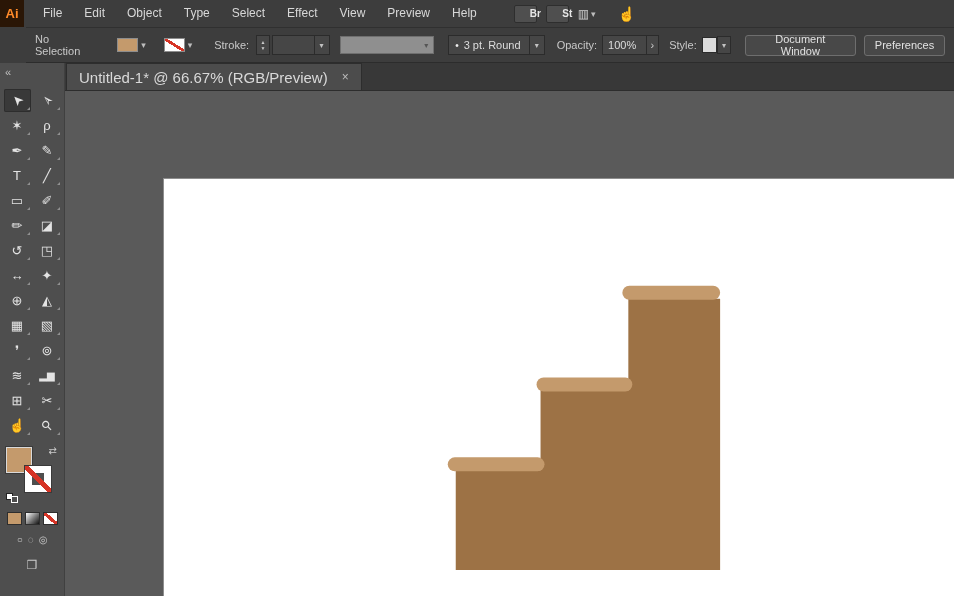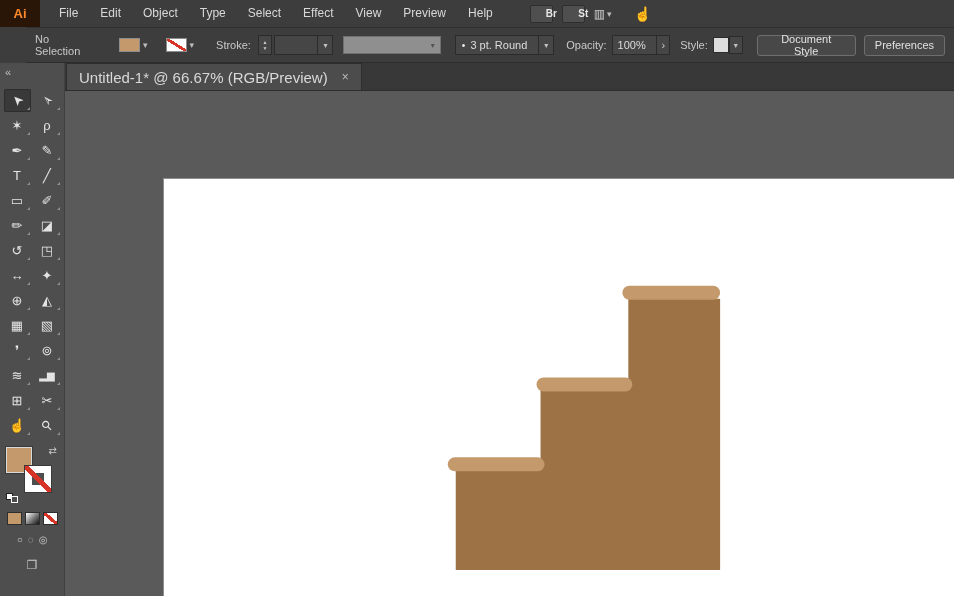--- a/index.html
+++ b/index.html
@@ -3,21 +3,21 @@
 <meta charset="utf-8">
 <style>
   * { margin:0; padding:0; box-sizing:border-box; }
   html,body { width:954px; height:596px; overflow:hidden; background:#2b2b2b;
               font-family:"Liberation Sans", sans-serif; }
   .app { position:relative; width:954px; height:596px; background:#3d3d3d; overflow:hidden; }
 
   
   .menu-bar { position:absolute; left:0; top:0; width:954px; height:27px;
               background:#3d3d3d; display:flex; align-items:center; }
-  .app-logo { width:40px; height:27px; background:#2a1606; color:#ff8a2a;
+  .app-logo { width:24px; height:27px; background:#2a1606; color:#ff8a2a;
               font-weight:bold; font-size:13px; display:flex; align-items:center;
               justify-content:center; }
   .menus { display:flex; align-items:center; margin-left:8px; }
   .menu-item { color:#d8d8d8; font-size:12px; padding:8px 11px; line-height:27px; cursor:default; }
   .menu-right { display:flex; align-items:center; margin-left:26px; gap:9px; }
   .mini-btn { background:#4f4f4f; border:1px solid #2e2e2e; border-radius:2px;
               color:#e6e6e6; font-size:10px; font-weight:bold; width:23px; height:18px;
               display:flex; align-items:center; justify-content:center;padding-left:20px; }
   .arrange-group { display:flex; align-items:center; gap:2px; color:#cfcfcf; }
   .arrange-icon { font-size:12px; color:#d0d0d0; }
@@ -191,21 +191,21 @@
     <div class="opacity-arrow">
       <span>›</span>
     </div>
 
     <span class="ctl-label ml10">Style:</span>
     <div class="style-swatch"></div>
     <div class="style-dd-arrow">
       <span>▾</span>
     </div>
 
-    <button class="push-btn ml14">Document Style</button>
+    <button class="push-btn ml14">Document Window</button>
     <button class="push-btn ml8">Preferences</button>
 
     <div class="panel-menu">
       <span class="arrange-icon">▥</span>
       <span class="chev">▾</span>
     </div>
   </div>
 
   <div class="tab-row">
     <div class="doc-tab">

